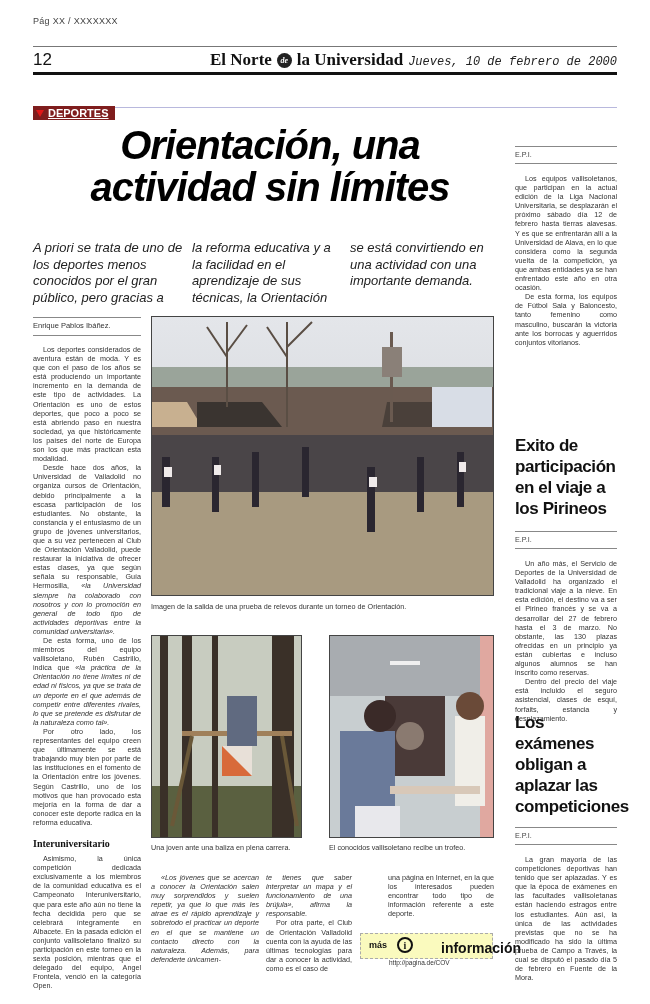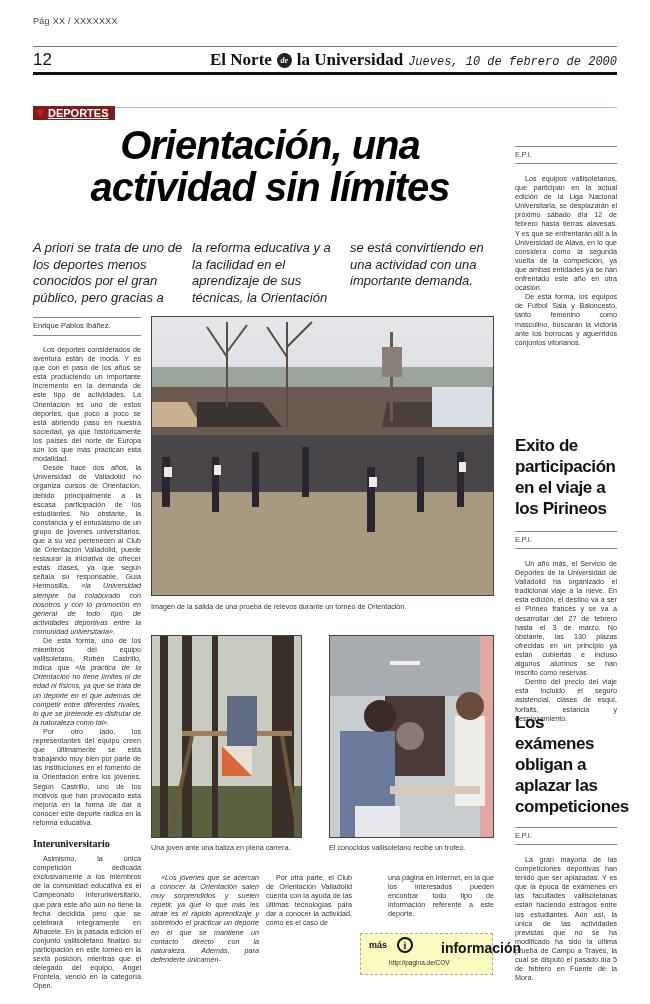--- a/index.html
+++ b/index.html
@@ -31,21 +31,21 @@
   .bodycol p { text-indent: 10px; }
   .bodycol .it { font-style: italic; }
   .subhead { font-family: "Liberation Serif", serif; font-weight: bold; font-size: 10px; color: #111; margin: 12px 0 6px 0; }
 
   .photo { border: 1px solid #444; overflow: hidden; }
   .caption { font-size: 7.2px; color: #333; }
 
   .sidebar-head { font-weight: bold; font-size: 17px; line-height: 21px; color: #111; letter-spacing: -0.4px; }
   .sidebar-byline { border-top: 1px solid #888; border-bottom: 1px solid #888; font-size: 7.2px; color: #444; padding: 3px 0 4px 0; }
 
-  .info-box { left: 360px; top: 933px; width: 133px; height: 42px; background: #fafabe; border: 1px dashed #aaa; }
+  .info-box { left: 360px; top: 933px; width: 133px; height: 26px; background: #fafabe; border: 1px dashed #aaa; }
   .info-mas { position: absolute; left: 8px; top: 6px; font-weight: bold; font-size: 9px; color: #111; }
   .info-i { position: absolute; left: 36px; top: 3px; width: 16px; height: 16px; border: 2px solid #111; border-radius: 50%; font-family: "Liberation Serif", serif; font-weight: bold; font-size: 10px; display: flex; align-items: center; justify-content: center; }
   .info-label { position: absolute; left: 56px; top: 6px; font-weight: bold; font-size: 14px; color: #111; margin-left: 24px; }
   .info-url { position: absolute; left: 28px; top: 25px; font-size: 6.5px; color: #333; }
 </style>
 </head>
 <body>
 
 <div class="abs pagref">Pág XX / XXXXXXX</div>
 
@@ -159,20 +159,21 @@
     <circle cx="140" cy="70" r="14" fill="#6a4a38"></circle>
     <rect x="60" y="150" width="90" height="8" fill="#d8c8b8"></rect>
   </svg>
 </div>
 <div class="abs caption" style="left:329px; top:843px; width:165px;">El conocidos vallisoletano recibe un trofeo.</div>
 
 <div class="abs bodycol" style="left:151px; top:873px; width:108px;">
   <p class="it">«Los jóvenes que se acercan a conocer la Orientación salen muy sorprendidos y suelen repetir, ya que lo que más les atrae es el rápido aprendizaje y sobretodo el practicar un deporte en el que se mantiene un contacto directo con la naturaleza. Además, para defenderte únicamen-</p>
 </div>
 <div class="abs bodycol" style="left:266px; top:873px; width:86px;">
+  <p class="it" style="text-indent:0">te tienes que saber interpretar un mapa y el funcionamiento de una brújula», afirma la responsable.</p>
   <p>Por otra parte, el Club de Orientación Valladolid cuenta con la ayuda de las últimas tecnologías para dar a conocer la actividad, como es el caso de</p>
 </div>
 <div class="abs bodycol" style="left:388px; top:873px; width:106px;">
   <p style="text-indent:0">una página en Internet, en la que los interesados pueden encontrar todo tipo de información referente a este deporte.</p>
 </div>
 
 <div class="abs info-box">
   <span class="info-mas">más</span>
   <span class="info-i">i</span>
   <span class="info-label">información</span>

